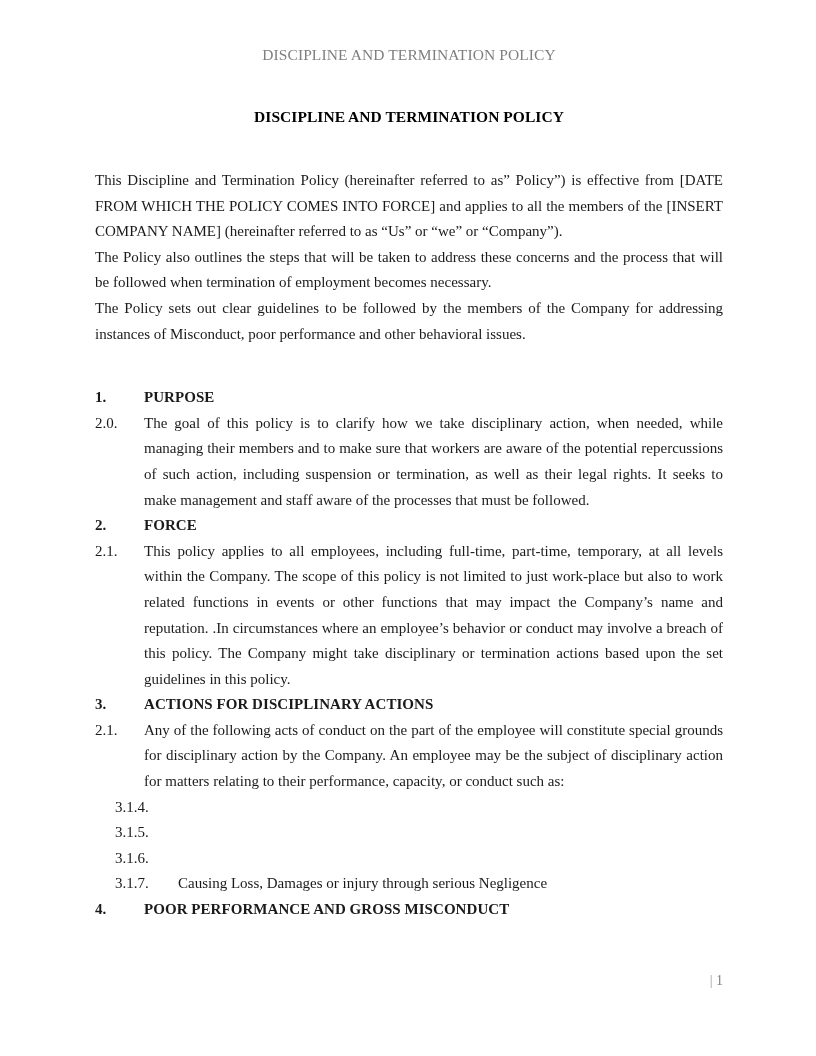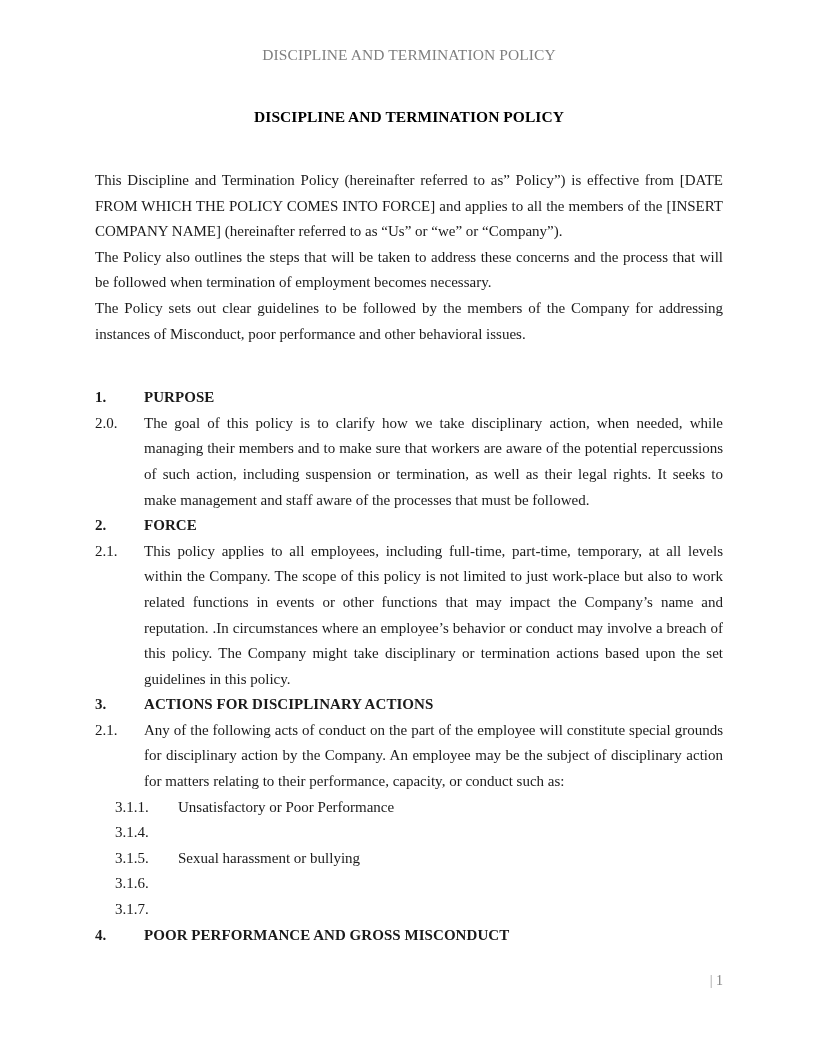--- a/index.html
+++ b/index.html
@@ -147,35 +147,31 @@
     <div class="num-row lvl1 row-tight">
       <span class="num">3.</span>
       <span class="txt">ACTIONS FOR DISCIPLINARY ACTIONS</span>
     </div>
     <div class="num-row lvl2 row-tight">
       <span class="num">2.1.</span>
       <span class="txt">Any of the following acts of conduct on the part of the employee will constitute special grounds for disciplinary action by the Company. An employee may be the subject of disciplinary action for matters relating to their performance, capacity, or conduct such as:</span>
     </div>
 
     <div class="num-row lvl3 row-tight">
-      <span class="num">3.1.1.</span>
-      <span class="txt">Unsatisfactory or Poor Performance</span>
-    </div>
-    <div class="num-row lvl3 row-tight">
       <span class="num">3.1.4.</span>
     </div>
     <div class="num-row lvl3 row-tight">
       <span class="num">3.1.5.</span>
-      <span class="txt">Sexual harassment or bullying</span>
     </div>
     <div class="num-row lvl3 row-tight">
       <span class="num">3.1.6.</span>
     </div>
     <div class="num-row lvl3 row-tight">
       <span class="num">3.1.7.</span>
+      <span class="txt">Causing Loss, Damages or injury through serious Negligence</span>
     </div>
 
     <div class="num-row lvl1 row-tight">
       <span class="num">4.</span>
       <span class="txt">POOR PERFORMANCE AND GROSS MISCONDUCT</span>
     </div>
 
   </div>
 
   <div class="doc-footer">

